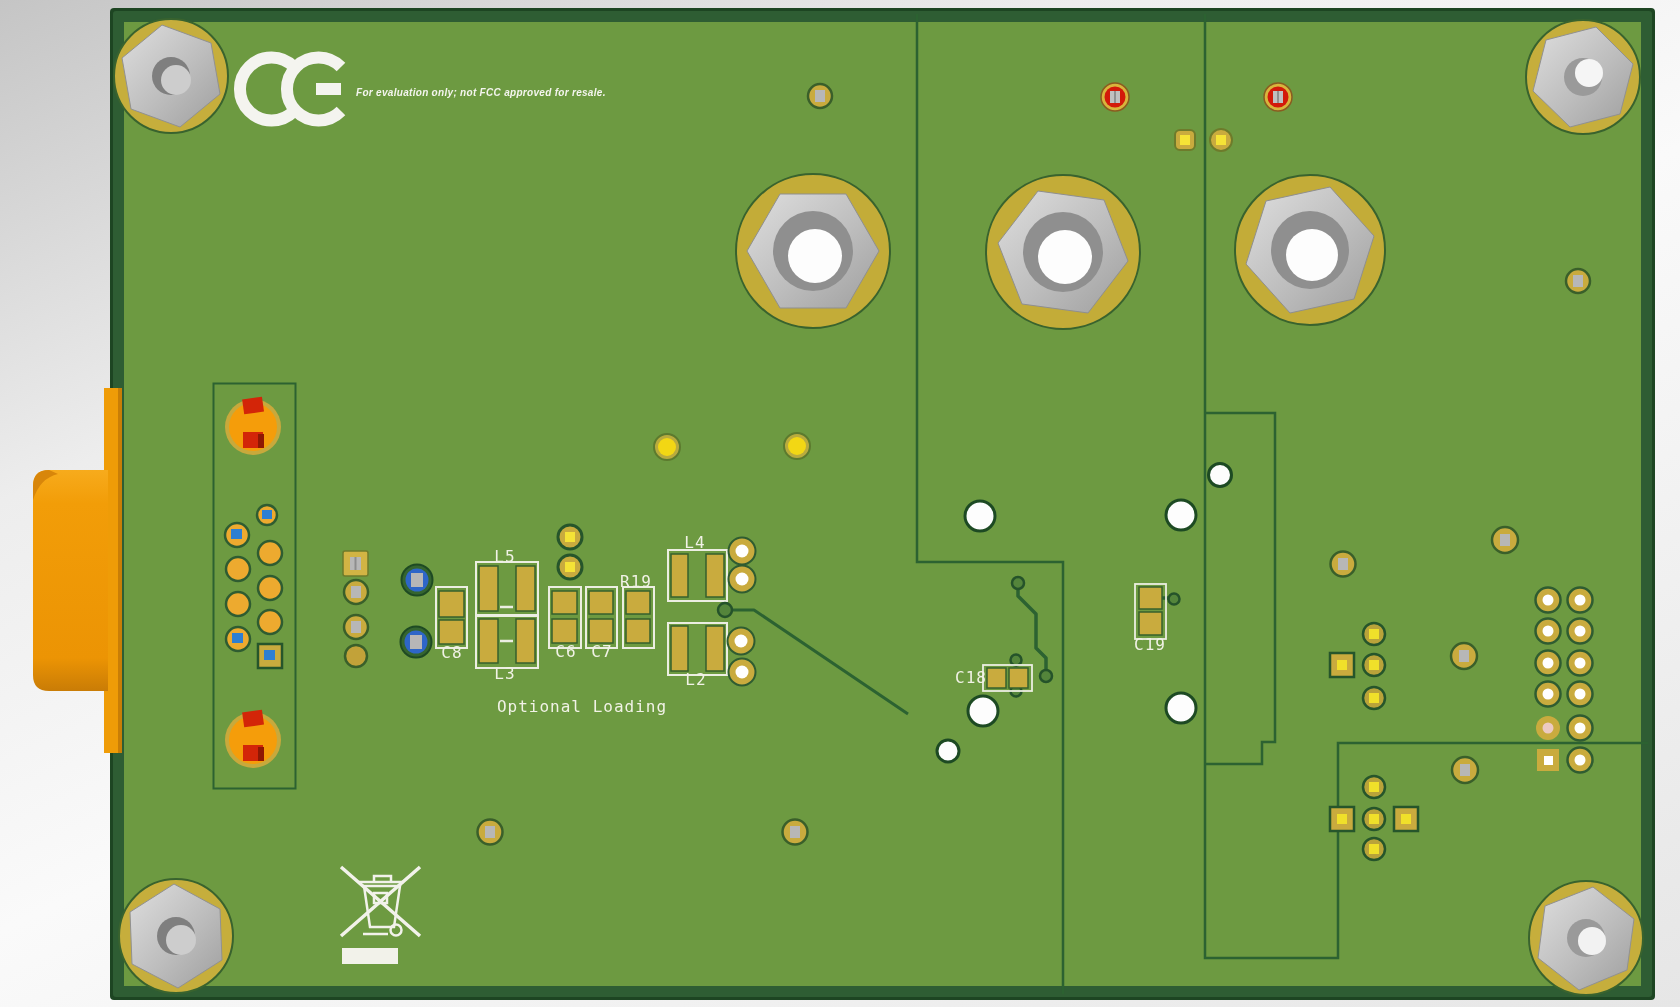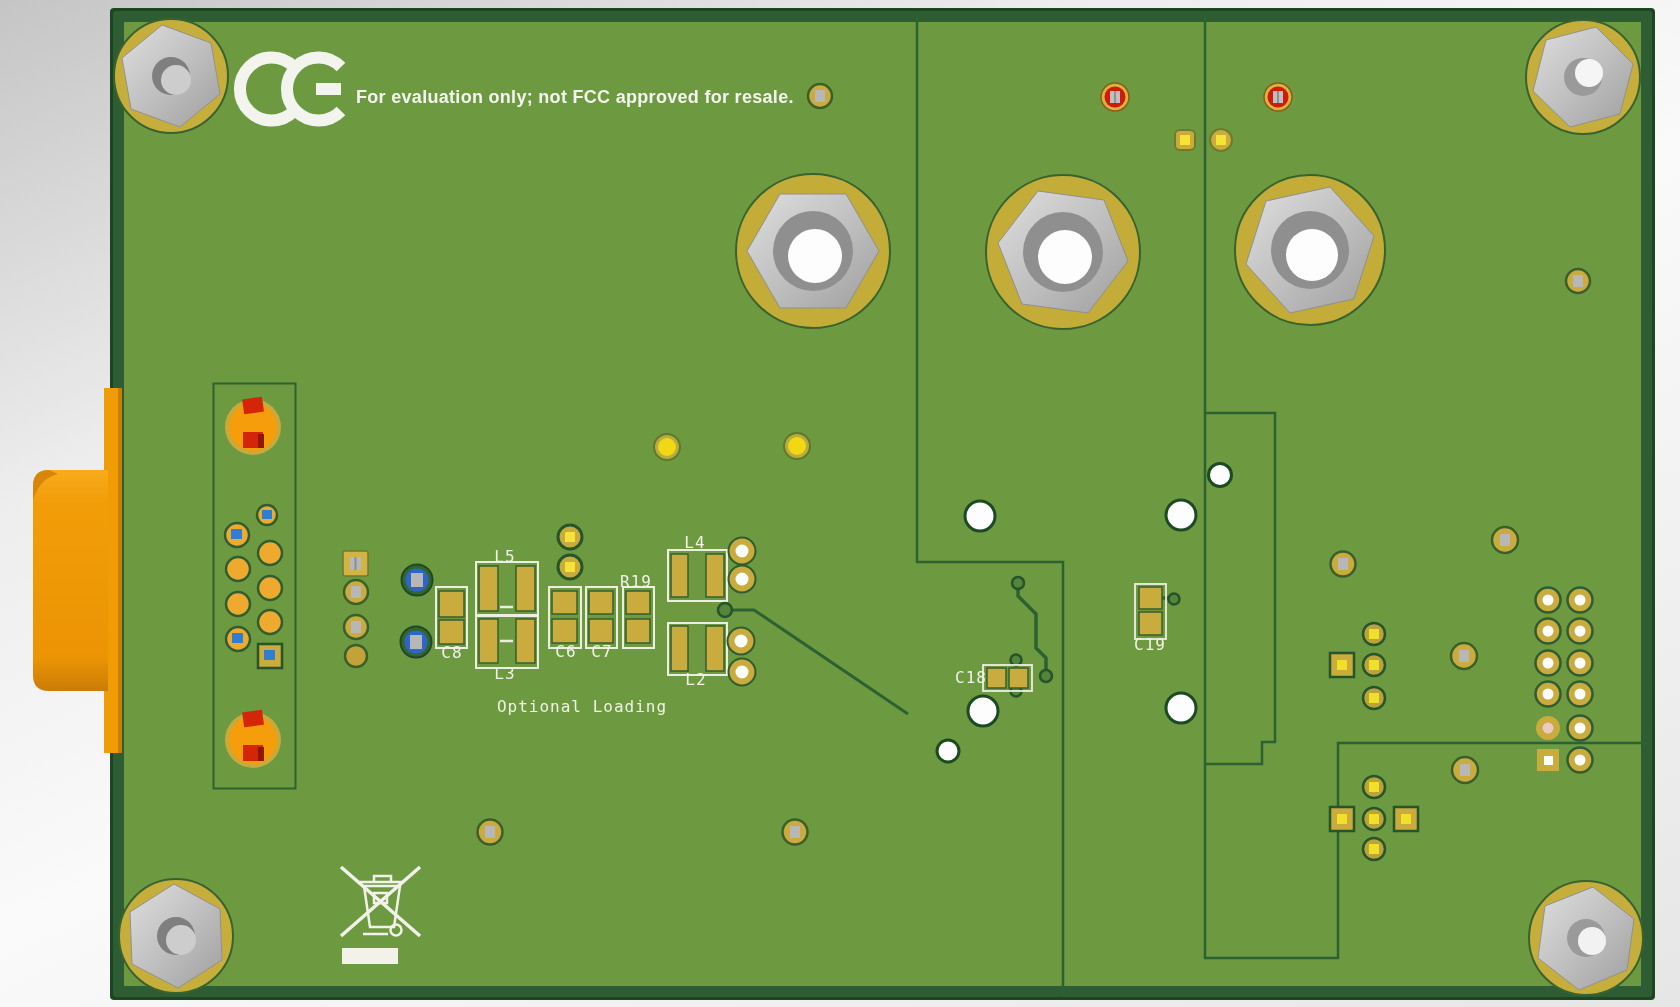--- a/index.html
+++ b/index.html
@@ -2,21 +2,21 @@
 <html><head>
 <meta charset="utf-8">
 <style>
   html,body{margin:0;padding:0;background:#efefef;}
   #stage{position:relative;width:1680px;height:1007px;overflow:hidden;
          background:linear-gradient(155deg,#c5c5c5 0%,#ededed 28%,#fafafa 52%,#e6e6e6 100%);
          font-family:"Liberation Sans",sans-serif;}
   #boardsvg{position:absolute;left:0;top:0;}
   .silk{font-family:"DejaVu Sans Mono",monospace;font-size:16px;fill:#f1f2e6;letter-spacing:1px;}
   #fcc{position:absolute;left:356px;top:87px;color:#f4f5ee;font-weight:bold;
-       font-size:18px;letter-spacing:.3px;font-family:"Liberation Sans",sans-serif;}
+       font-size:10px;letter-spacing:.3px;font-family:"Liberation Sans",sans-serif;font-style:italic;}
 </style>
 </head>
 <body>
 
 <div id="stage">
 <svg id="boardsvg" width="1680" height="1007" viewBox="0 0 1680 1007">
   <defs>
     <linearGradient id="nutg" x1="0" y1="0" x2="1" y2="1">
       <stop offset="0" stop-color="#dedede"></stop>
           <stop offset="0.55" stop-color="#bdbdbd"></stop>

